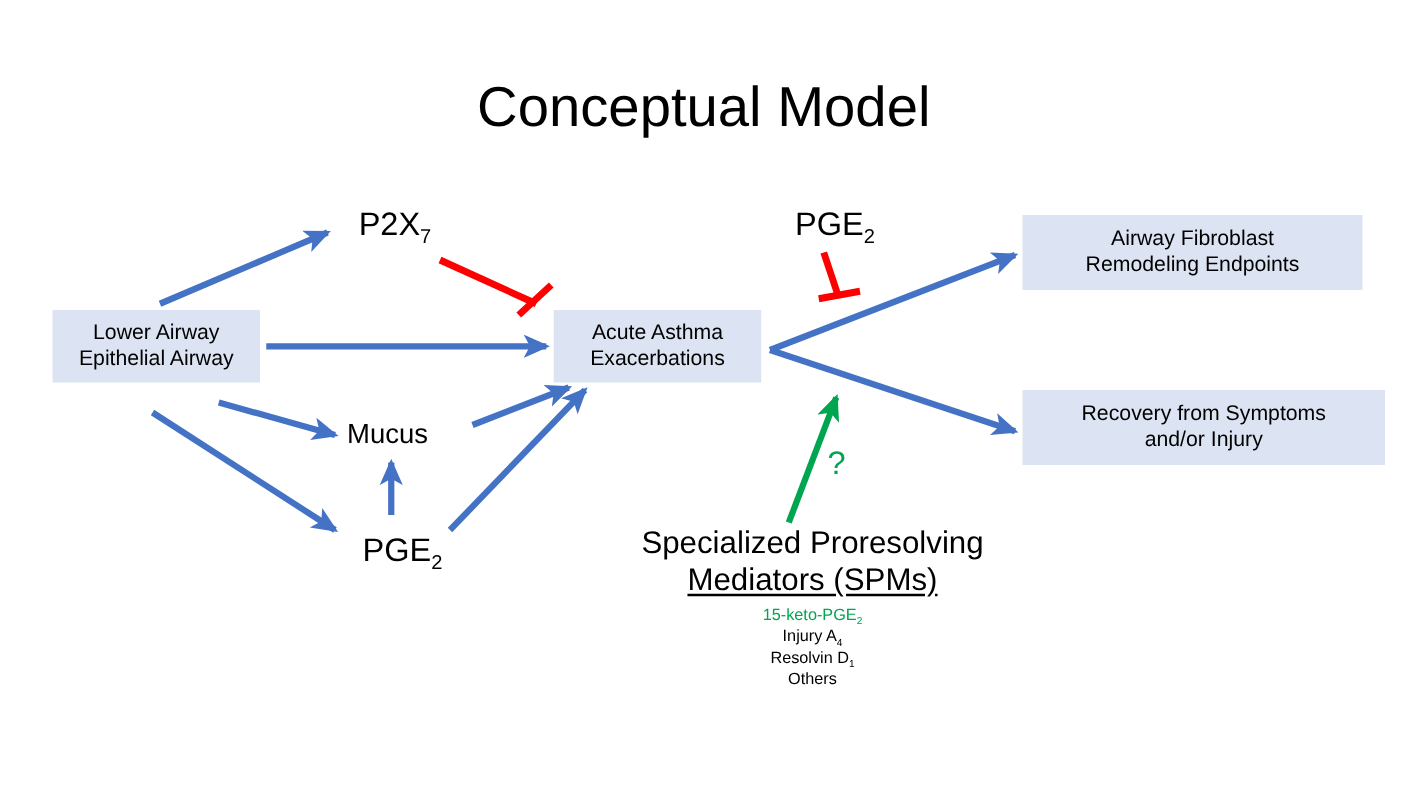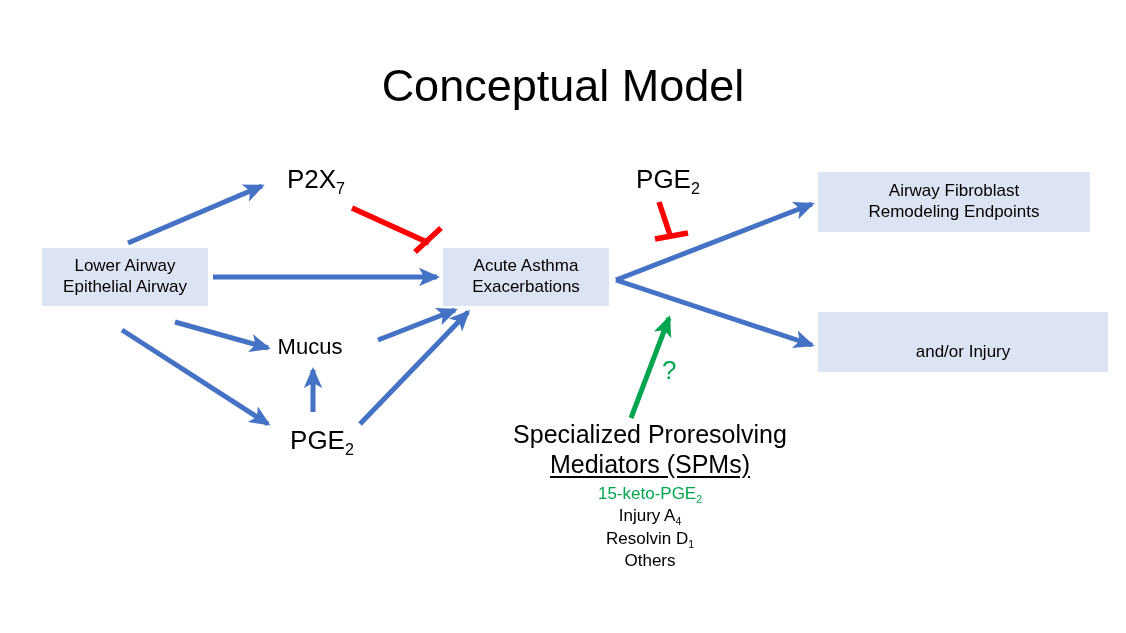--- a/index.html
+++ b/index.html
@@ -93,21 +93,21 @@
     color: #000;
   }
   #spm-block .spm-title .underlined {
     text-decoration: underline;
     text-underline-offset: 3px;
   }
   #spm-block .spm-list {
     margin-top: 4px;
   }
   #spm-block .spm-item {
-    font-size: 17px;
+    font-size: 13px;
     line-height: 1.32;
     color: #000;
   }
   #spm-block .spm-item.green { color: #00A550; }
 </style>
 </head>
 <body>
 
 <div id="canvas">
 
@@ -170,21 +170,21 @@
 
   <div class="node boxnode" id="node-acute-asthma">
     <div>
       <span>Acute Asthma</span><br>
       <span>Exacerbations</span>
     </div>
   </div>
 
   <div class="node boxnode" id="node-recovery">
     <div>
-      <br>
+      <span>Recovery from Symptoms</span><br>
       <span>and/or Injury</span>
     </div>
   </div>
 
   <div class="node plainnode" id="node-p2x7">
     <span>
       <span>P2X</span><span class="sub">7</span>
     </span>
   </div>
 

